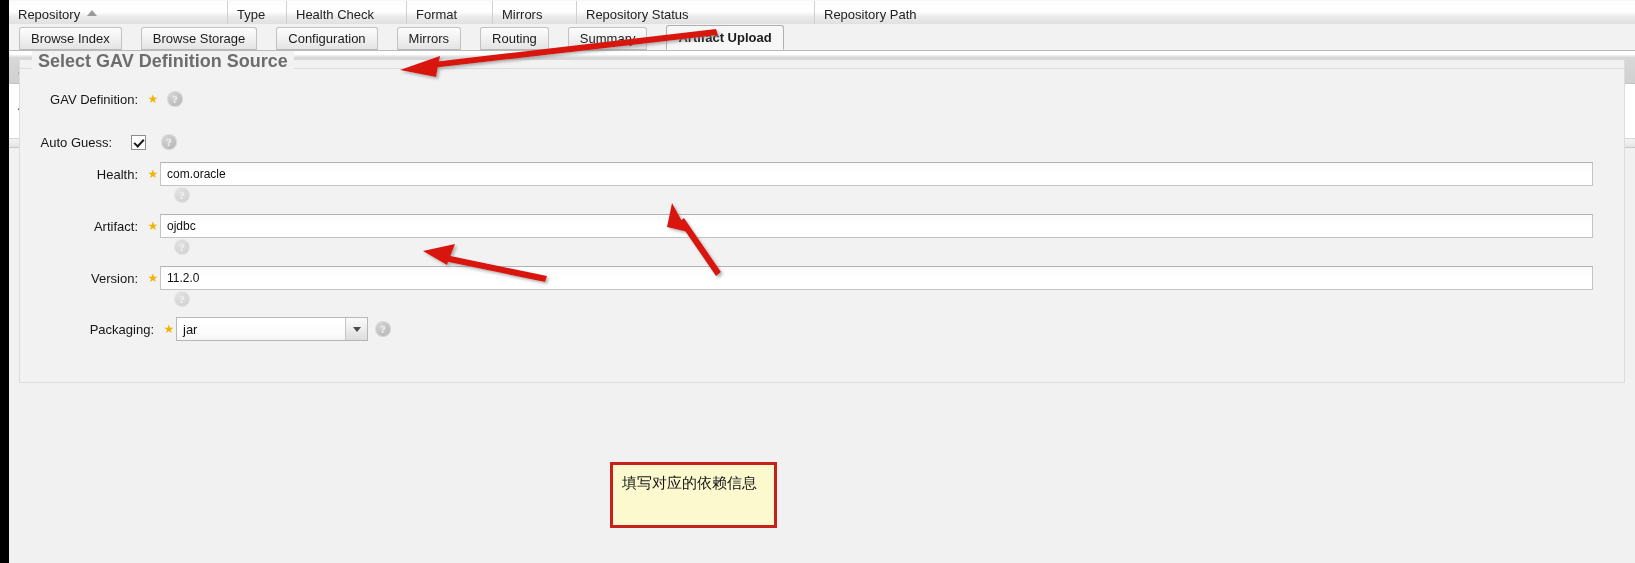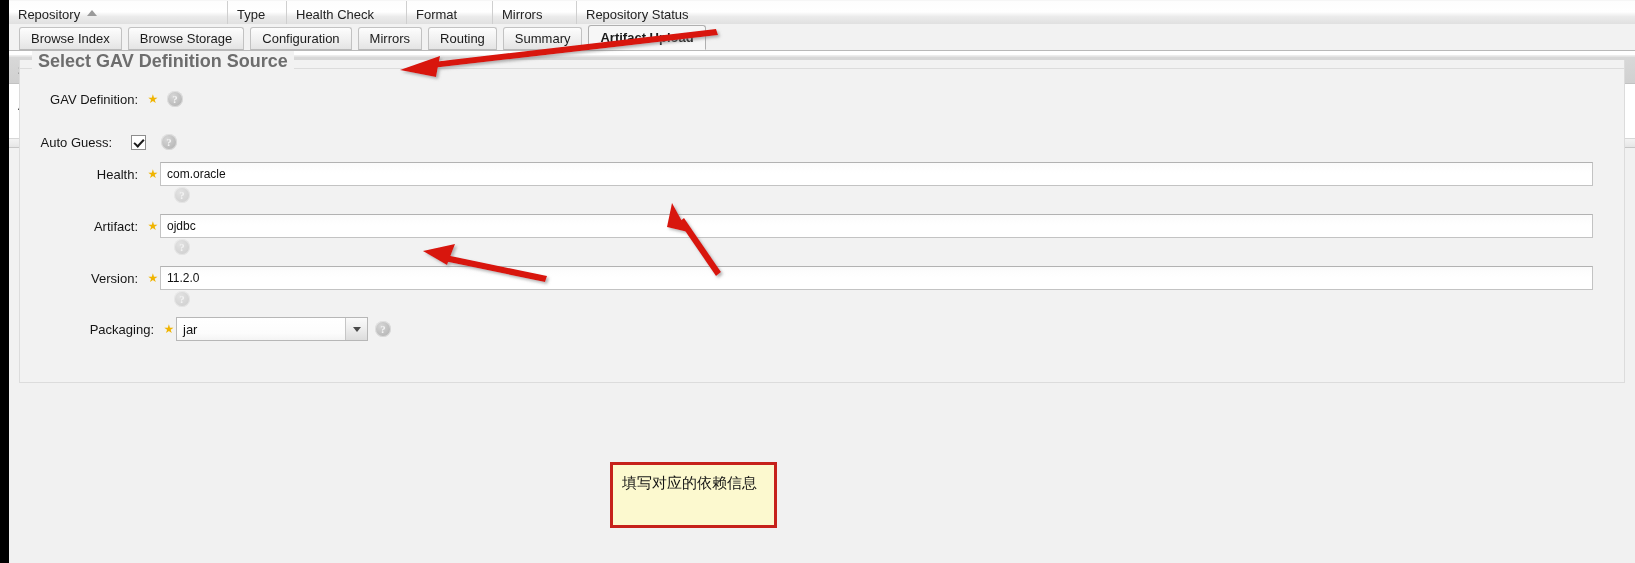--- a/index.html
+++ b/index.html
@@ -96,21 +96,21 @@
   .tabbar{
     position:relative;height:27px;
     padding-left:10px;
     box-sizing:border-box;
     background:#f2f2f2;
     border-bottom:1px solid #b9b9b9;
     display:flex;align-items:flex-end;
   }
   .tab{
     height:23px;line-height:22px;
-    padding:0 11px;margin-right:6px;
+    padding:0 11px;margin-right:19px;
     font-size:13px;color:#1b1b1b;
     background:linear-gradient(to bottom,#fdfdfd 0%,#f0f0f0 55%,#e4e4e4 100%);
     border:1px solid #c2c2c2;
     border-bottom:1px solid #b9b9b9;
     border-radius:3px 3px 0 0;
     box-sizing:border-box;
     white-space:nowrap;
   }
   .tab.active{
     font-weight:bold;
@@ -238,20 +238,23 @@
           <span>Health Check</span>
         </div>
       <div class="gh" style="width:86px">
           <span>Format</span>
         </div>
       <div class="gh" style="width:84px">
           <span>Mirrors</span>
         </div>
       <div class="gh" style="width:238px">
           <span>Repository Status</span>
+        </div>
+      <div class="gh" style="width:810px">
+          <span>Repository Path</span>
         </div>
     </div>
 
     <div class="grow r0">
       <div class="gc bold" style="width:219px">Public Repositories</div>
       <div class="gc" style="width:59px">group</div>
       <div class="gc" style="width:120px">
         <span class="analyze">ANALYZE</span>
       </div>
       <div class="gc" style="width:86px">maven2</div>

